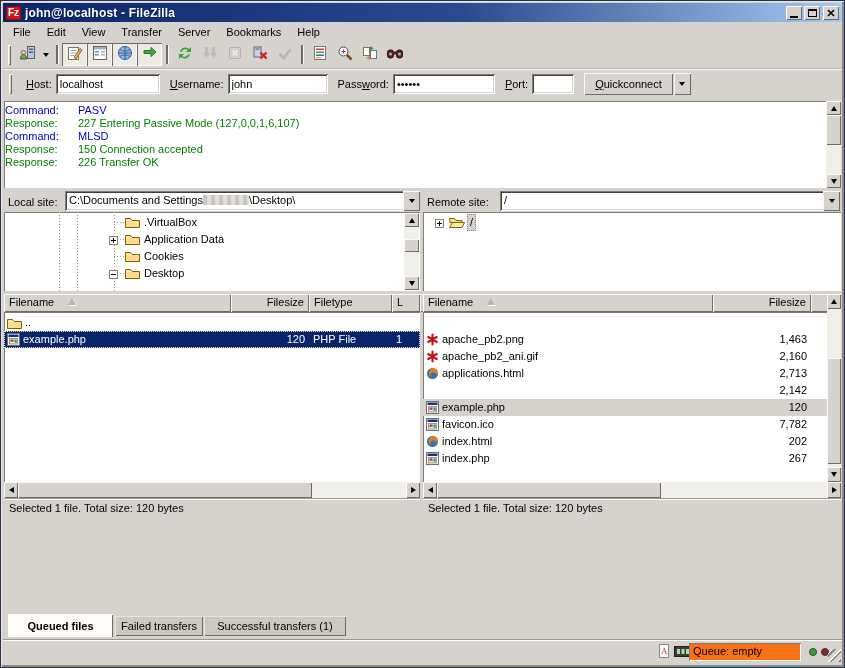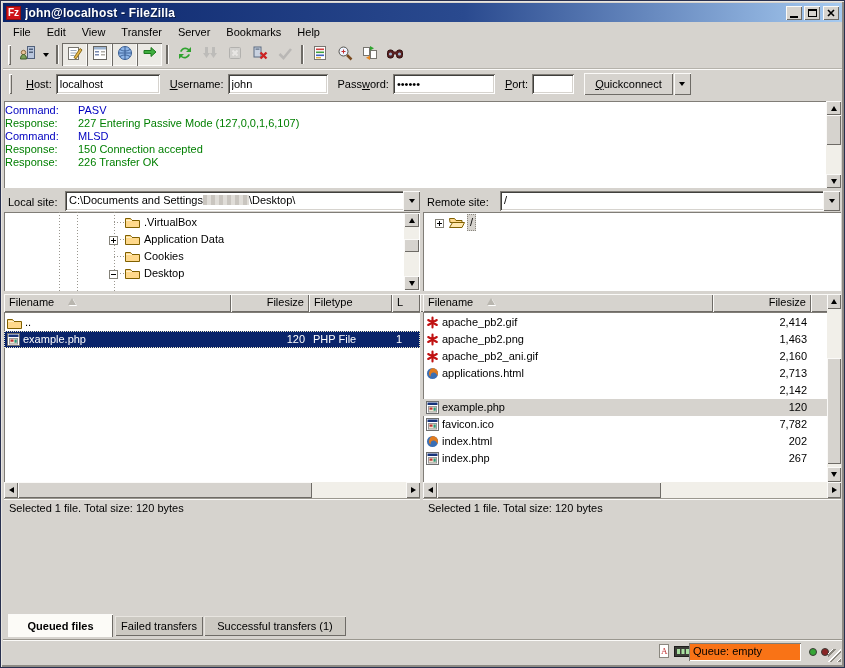--- a/index.html
+++ b/index.html
@@ -412,33 +412,20 @@
         <span class="fcell " style="left: 392px; width: 22px;">1</span>
       </div>
     </div>
 
   <div class="abs hdrbar" style="left:423px; width:418px;" id="remoteHeader">
       <div class="hcell" style="left: 0px; width: 290px;">Filename<span class="sort-asc"></span></div>
       <div class="hcell r" style="left: 290px; width: 98px;">Filesize</div>
       <div class="hcell" style="left: 388px; right: 0px;"></div>
     </div>
   <div class="abs listbody sunkwhite" style="left:423px; width:404px;" id="remoteList">
-      <div class="frow" style="top: 2px; width: 404px;">
-        <span class="fcell fname" style="left: 0px; width: 290px;">
-          <span style="display: inline-flex;">
-            <svg width="13" height="13">
-              <g stroke="#c01212" stroke-width="2.1" stroke-linecap="round">
-                <path d="M6.5 1.5v10M2.2 4l8.6 5M2.2 9l8.6-5"></path>
-              </g>
-            </svg>
-          </span>
-          <span>apache_pb2.gif</span>
-        </span>
-        <span class="fcell fsize" style="left: 290px; width: 94px;">2,414</span>
-      </div>
       <div class="frow" style="top: 19px; width: 404px;">
         <span class="fcell fname" style="left: 0px; width: 290px;">
           <span style="display: inline-flex;">
             <svg width="13" height="13">
               <g stroke="#c01212" stroke-width="2.1" stroke-linecap="round">
                 <path d="M6.5 1.5v10M2.2 4l8.6 5M2.2 9l8.6-5"></path>
               </g>
             </svg>
           </span>
           <span>apache_pb2.png</span>

